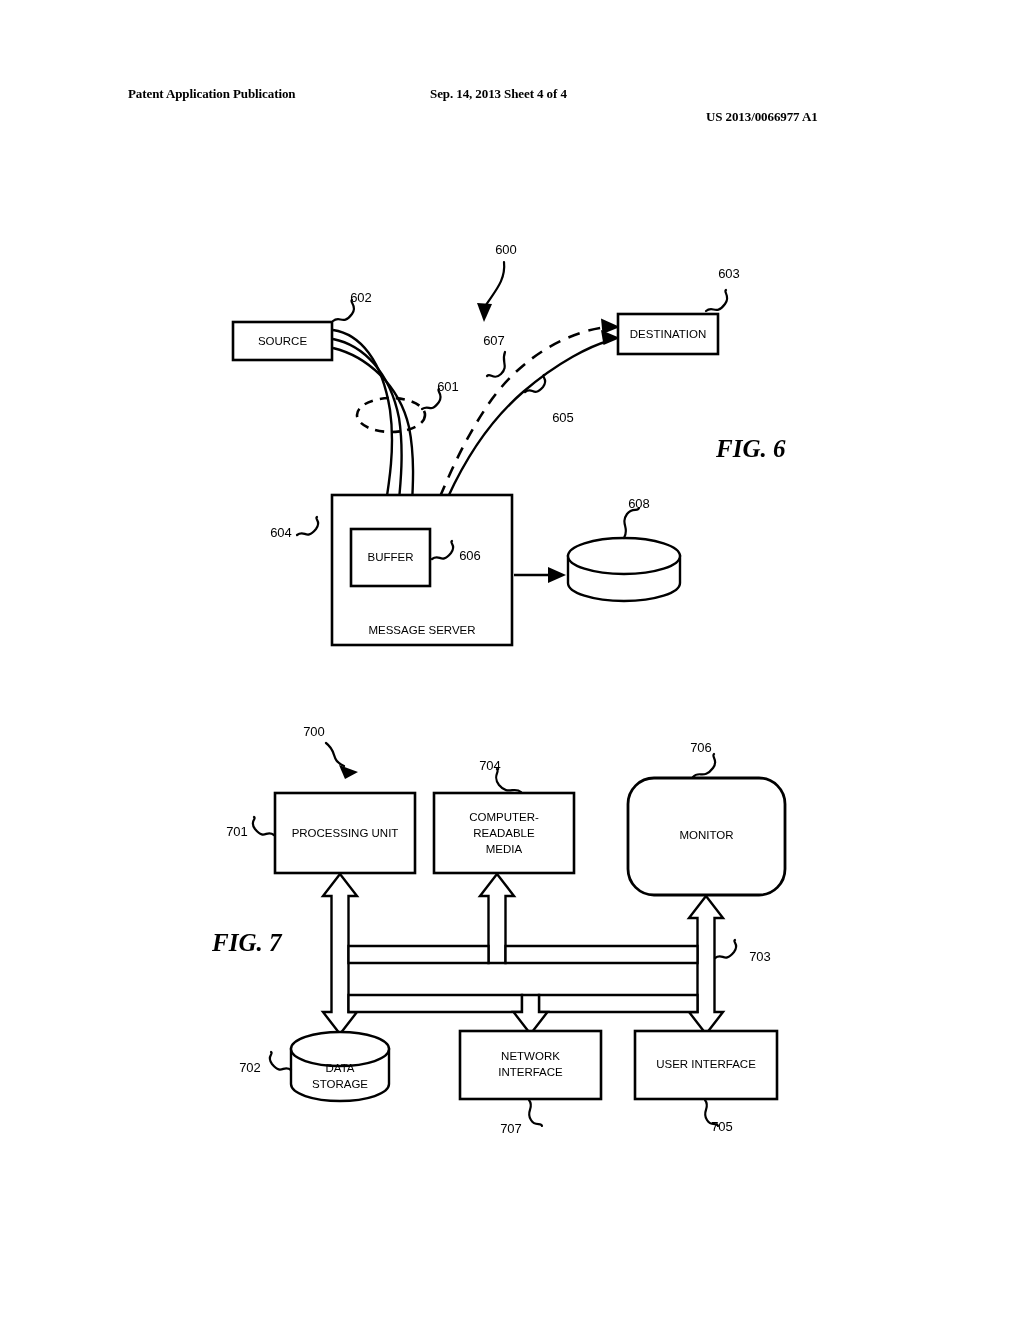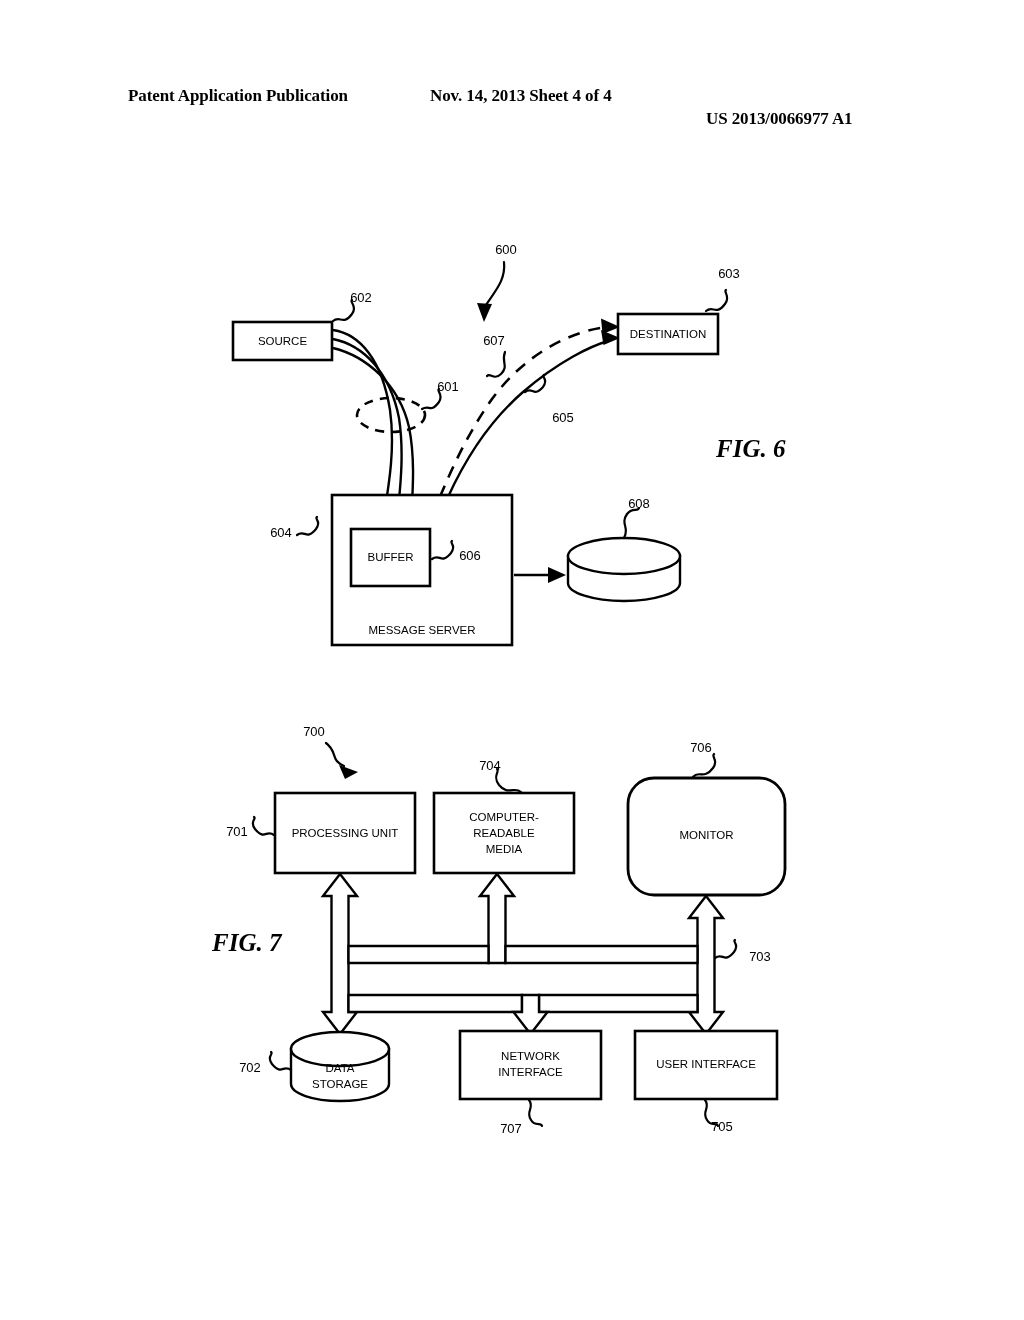--- a/index.html
+++ b/index.html
@@ -25,21 +25,21 @@
 
   
   .hdr {
     position: absolute;
     top: 86px;
     left: 0;
     width: 1024px;
     height: 28px;
     font-family: "Liberation Serif", serif;
     font-weight: bold;
-    font-size: 17px;
+    font-size: 13px;
     letter-spacing: -0.1px;
     white-space: nowrap;
   }
   .hdr-pub  { position: absolute; left: 128px;  top: 0; }
   .hdr-date { position: absolute; left: 430px;  top: 0; }
   .hdr-num  { position: absolute; left: 706px;  top: 0; margin-top: 23px; }
 
   
   #figure-canvas {
     position: absolute;
@@ -78,21 +78,21 @@
   .lead { fill: none; stroke: #000000; stroke-width: 2.2; stroke-linecap: round; }
   .busarrow { fill: #ffffff; stroke: #000000; stroke-width: 2.4; stroke-linejoin: miter; }
 </style>
 </head>
 <body>
 
 <div class="page">
 
   <div class="hdr">
     <span class="hdr-pub">Patent Application Publication</span>
-    <span class="hdr-date">Nov. 14, 2013  Sheet 4 of 4</span>
+    <span class="hdr-date">Sep. 14, 2013  Sheet 4 of 4</span>
     <span class="hdr-num">US 2013/0066977 A1</span>
   </div>
 
   <svg id="figure-canvas" viewBox="0 0 1024 1320" xmlns="http://www.w3.org/2000/svg">
 
     <g>
 
       <text class="refnum" x="506" y="251">600</text>
       <path class="lead" d="M 504 262 C 506 281, 494 292, 484 308"></path>
       <path d="M 484 322 L 477 303 L 492 304 Z" fill="#000"></path>

